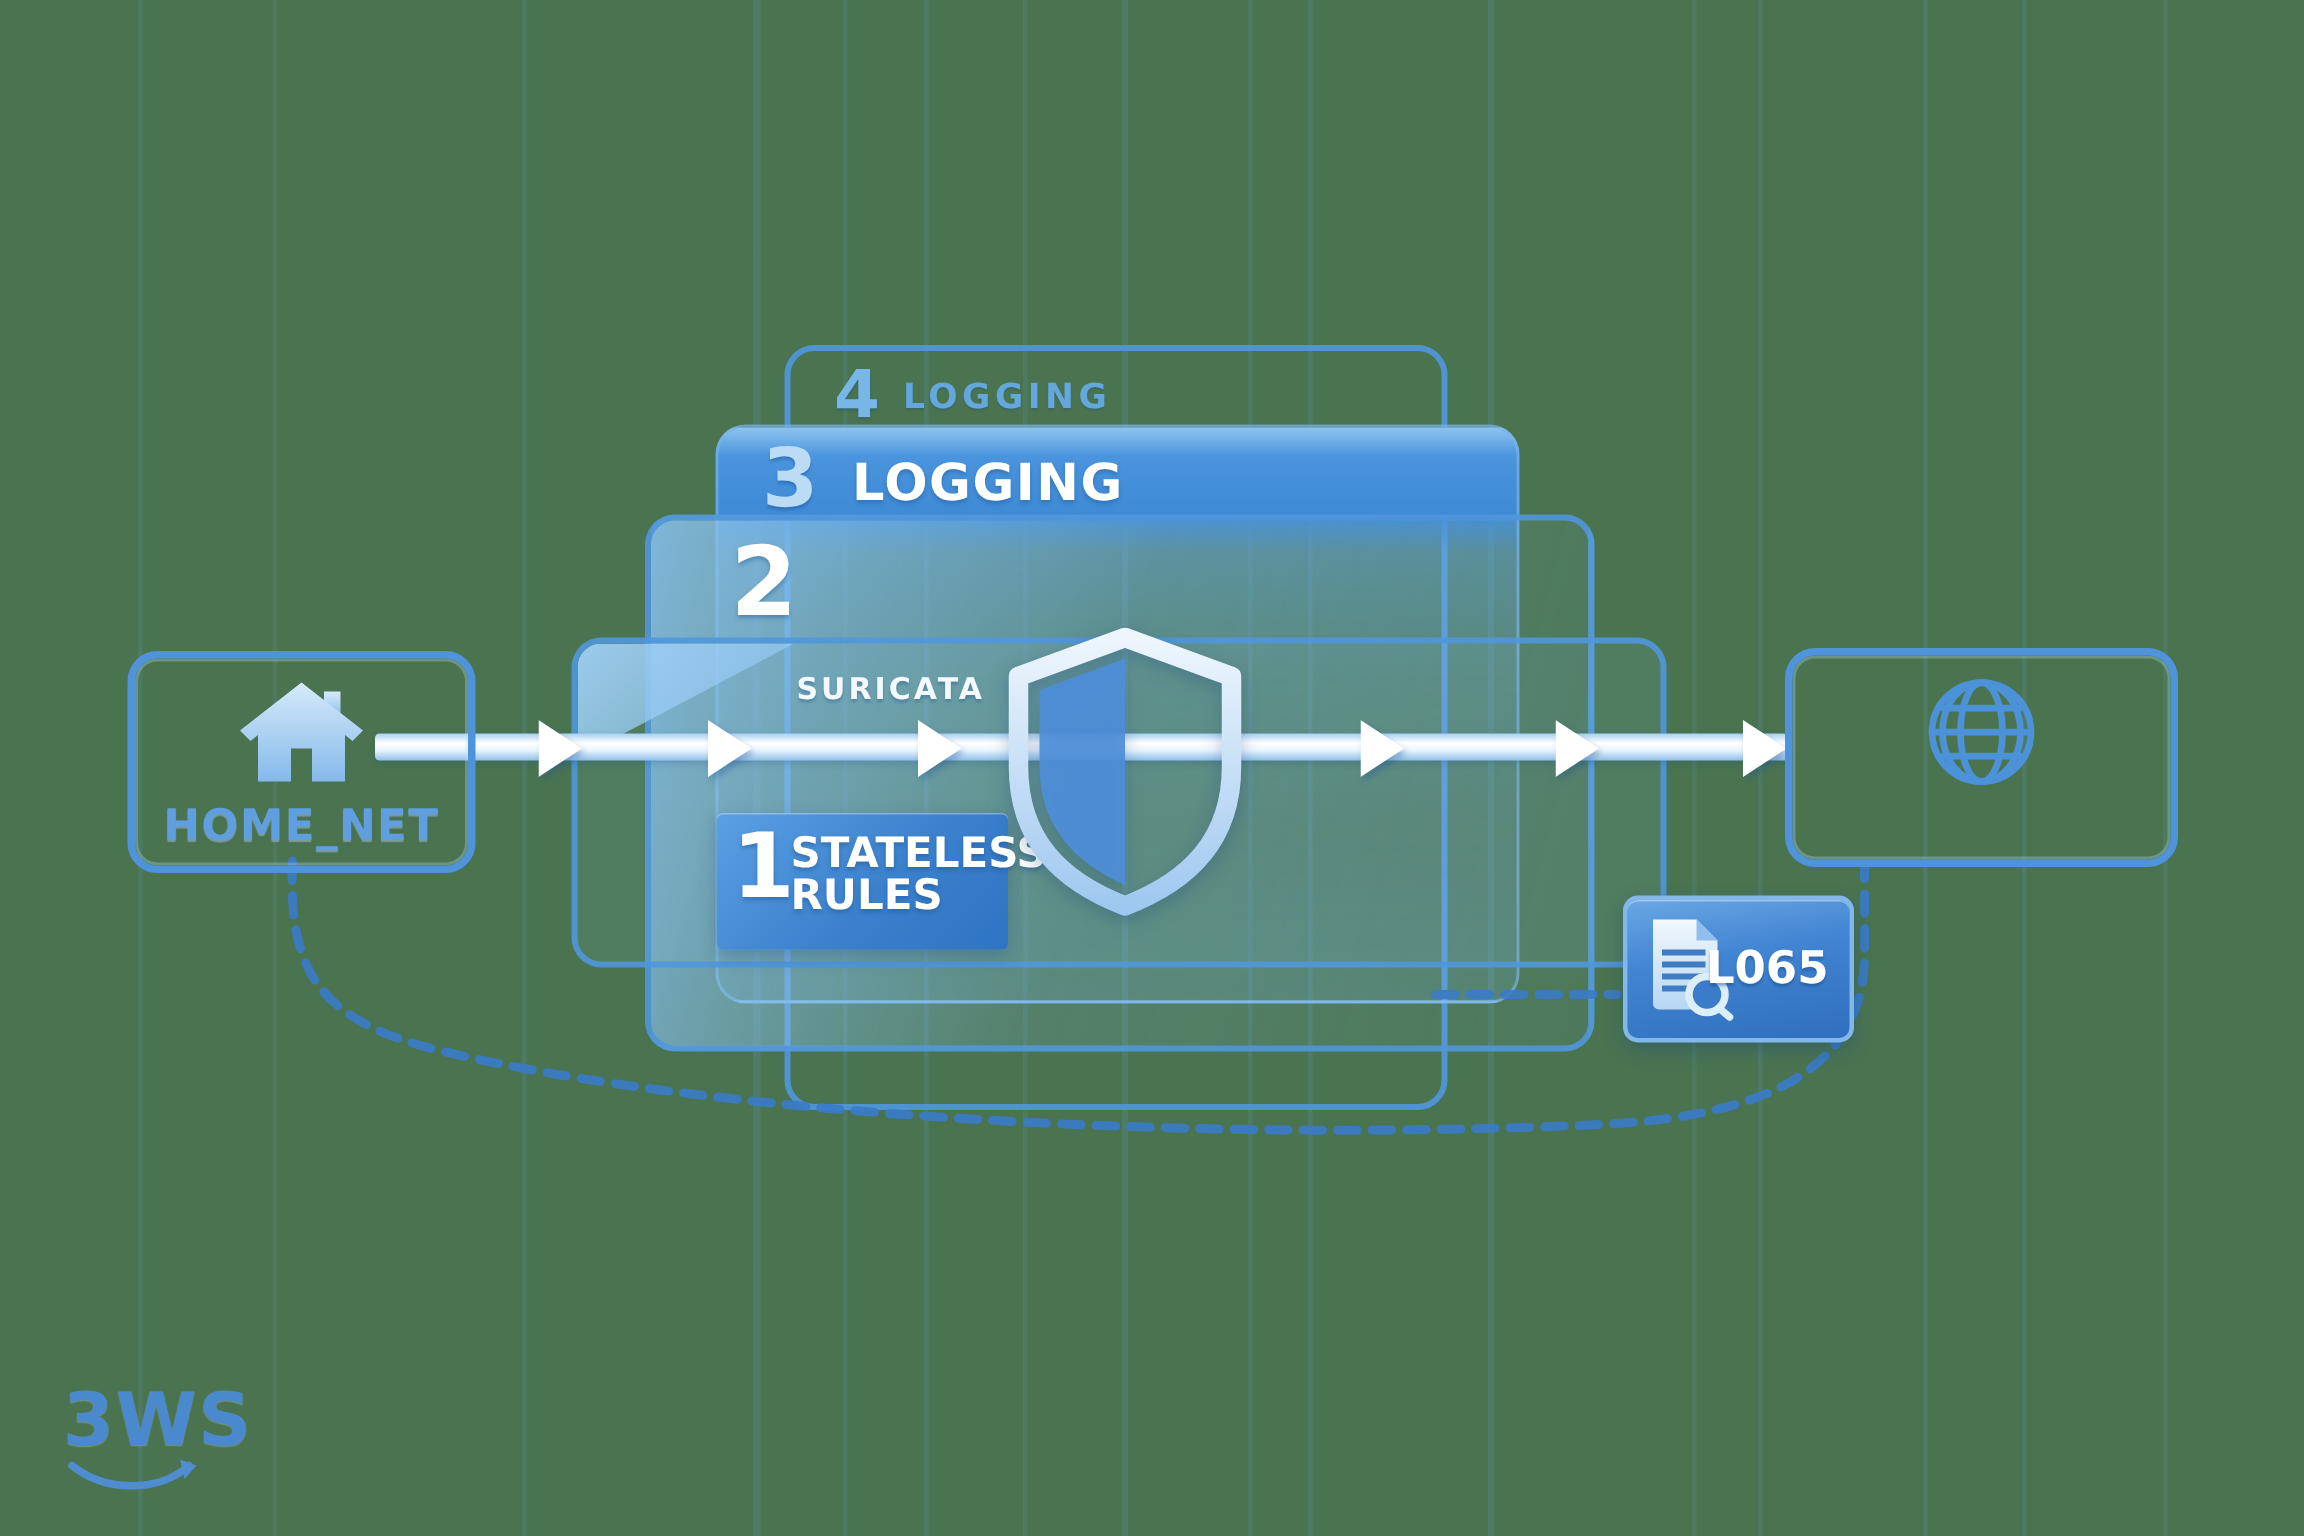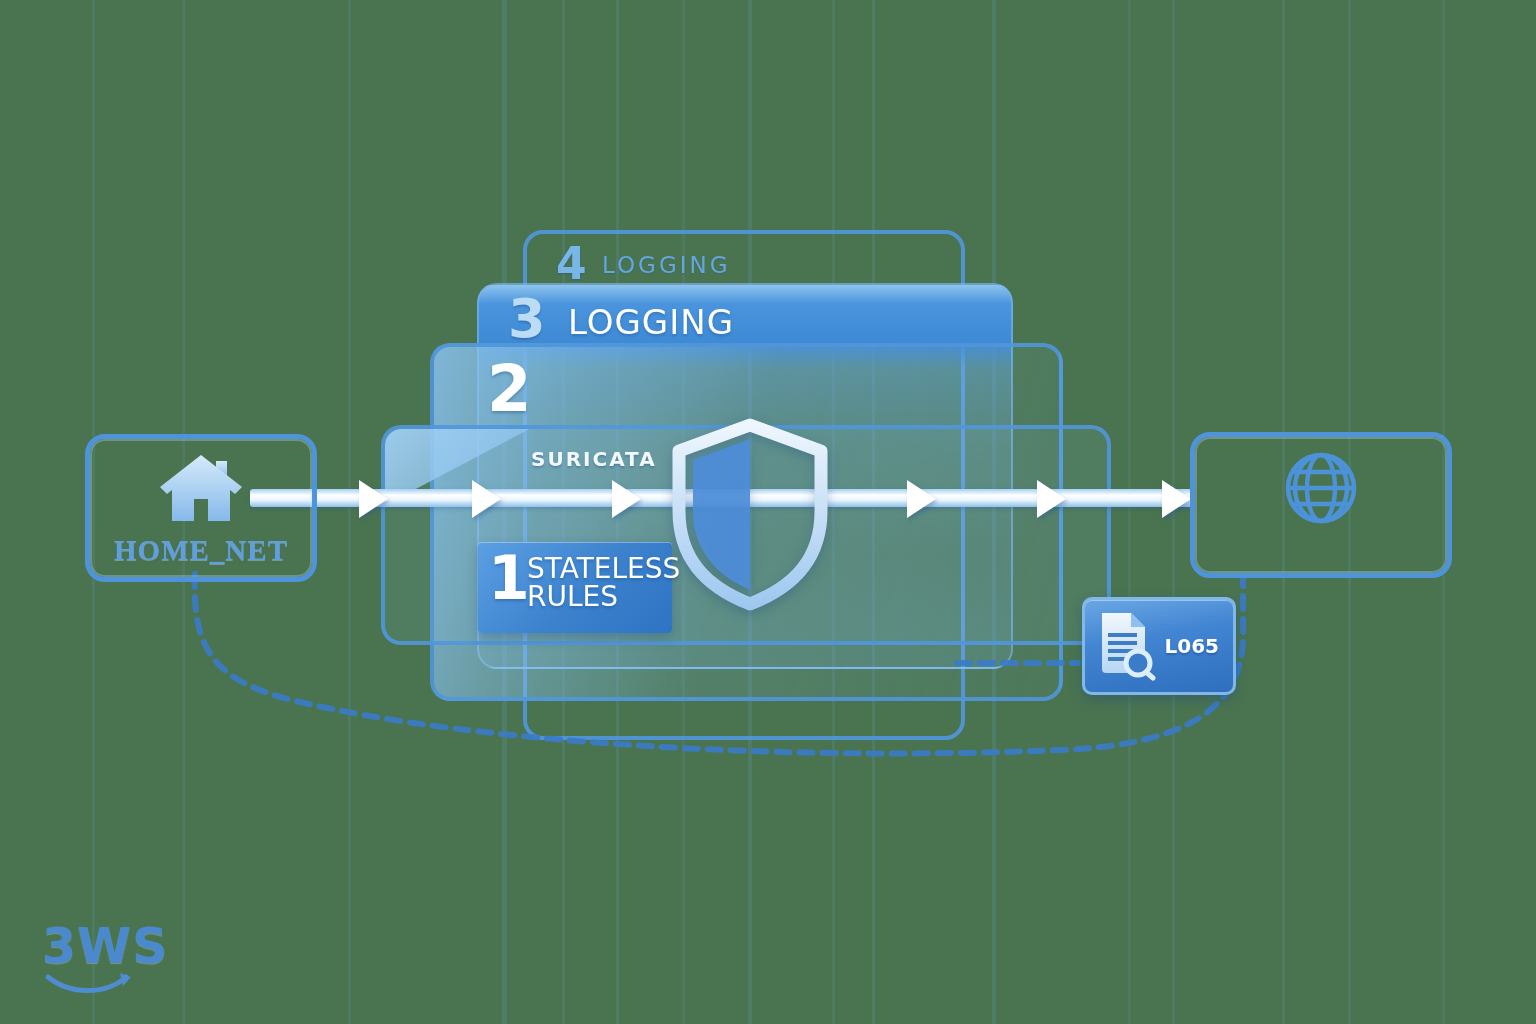--- a/index.html
+++ b/index.html
@@ -52,21 +52,21 @@
           rgba(137,194,240,.16) 48%, rgba(137,194,240,.06) 100%); }
   .p1 { left:381px; top:425px; width:722px; height:212px;
         border:4px solid rgba(80,150,220,.9);
         background: rgba(140,195,240,.10); }
   .p1::before { content:""; position:absolute; left:0; top:0; width:20%; height:36%;
         background: linear-gradient(135deg, rgba(160,208,245,.95), rgba(140,195,240,.55));
         clip-path: polygon(0 0, 100% 0, 0 100%);
         border-top-left-radius:16px; }
 
   .num { position:absolute; font-weight:bold; line-height:1; }
-  .ttl { position:absolute; font-weight:normal; white-space:pre-line; }
+  .ttl { position:absolute; font-weight:bold; white-space:pre-line; }
   .n4 { left:29px; top:8px;  font-size:44px; color:#79b6e8; text-shadow:0 1px 2px rgba(30,80,140,.45); }
   .t4 { left:75px; top:18px; font-size:23px; color:#63a7dc; letter-spacing:3px; text-shadow:0 1px 1px rgba(30,80,140,.3); }
   .n3 { left:29px; top:7px;  font-size:54px; color:#bcdcf5; text-shadow:0 2px 2px rgba(30,80,140,.4); }
   .t3 { left:89px; top:17px; font-size:34px; color:#ffffff; letter-spacing:1px; text-shadow:0 2px 3px rgba(30,80,140,.4); }
   .n2 { left:53px; top:10px; font-size:64px; color:#ffffff; text-shadow:0 2px 3px rgba(30,80,140,.4); }
   .t2 { left:97px; top:24px; font-size:26px; line-height:38px; color:#ffffff; text-shadow:0 2px 3px rgba(30,80,140,.4); }
   .sub2 { position:absolute; left:97px; top:100px; font-size:20px; font-weight:bold;
           letter-spacing:2px; color:#ffffff; text-shadow:0 2px 2px rgba(30,80,140,.4); }
 
   .box1 { position:absolute; left:478px; top:542px; width:194px; height:91px;
@@ -78,35 +78,35 @@
 
   
   .band { position:absolute; left:250px; top:489px; width:942px; height:18px; border-radius:3px;
           background: linear-gradient(180deg,#a6d0f2 0%,#ffffff 35%,#eaf5fd 62%,#8fc0ea 100%);
           box-shadow: 0 2px 4px rgba(30,80,140,.25); }
   .arr { position:absolute; top:480px; filter: drop-shadow(2px 3px 2px rgba(35,85,150,.35)); }
 
   
   .node { position:absolute; border:5px solid #4f93db; border-radius:20px;
           box-shadow: inset 0 0 0 2px rgba(190,225,250,.3); }
-  .home { left:85px;  top:434px; width:222px; height:138px;font-family:Liberation Serif, serif; }
+  .home { left:85px;  top:434px; width:222px; height:138px; }
   .ext  { left:1190px; top:432px; width:252px; height:136px; }
   .node .nlabel { position:absolute; left:0; right:0; bottom:10px; text-align:center;
           font-weight:bold; color:#5f9fe0; text-shadow:0 1px 1px rgba(255,255,255,.35), 0 2px 2px rgba(30,80,140,.25); }
   .home .nlabel { font-size:29px; letter-spacing:1px; }
   .ext  .nlabel { font-size:26px; letter-spacing:0.5px; }
   .nicon { position:absolute; left:50%; transform:translateX(-50%); top:12px; }
 
   
   .logs { position:absolute; left:1082px; top:597px; width:148px; height:92px;
           border:3px solid #82b7ea; border-radius:10px;
           background: linear-gradient(170deg,#6aa7e4 0%,#4285d2 40%,#2f6fbe 100%);
           box-shadow: 0 5px 12px rgba(25,70,130,.35), inset 0 1px 0 rgba(255,255,255,.4); }
   .logs .llabel { position:absolute; right:14px; top:50%; transform:translateY(-50%);
-          font-size:20px; font-weight:bold; color:#ffffff; text-shadow:0 2px 2px rgba(25,70,130,.45); }
+          font-size:30px; font-weight:bold; color:#ffffff; text-shadow:0 2px 2px rgba(25,70,130,.45); }
 
   
   .shield { position:absolute; left:660px; top:418px; filter: drop-shadow(0 4px 6px rgba(25,70,130,.3)); }
   .dashsvg { position:absolute; left:0; top:0; pointer-events:none; }
   .logo { position:absolute; left:42px; top:918px; }
   .logo .ltext { font-size:49px; font-weight:bold; color:#4b89cf; letter-spacing:1px;
                  text-shadow:0 1px 1px rgba(255,255,255,.25); }
   .logo .swoosh { display:block; margin-top:-2px; margin-left:2px; }
 </style>
 </head>

